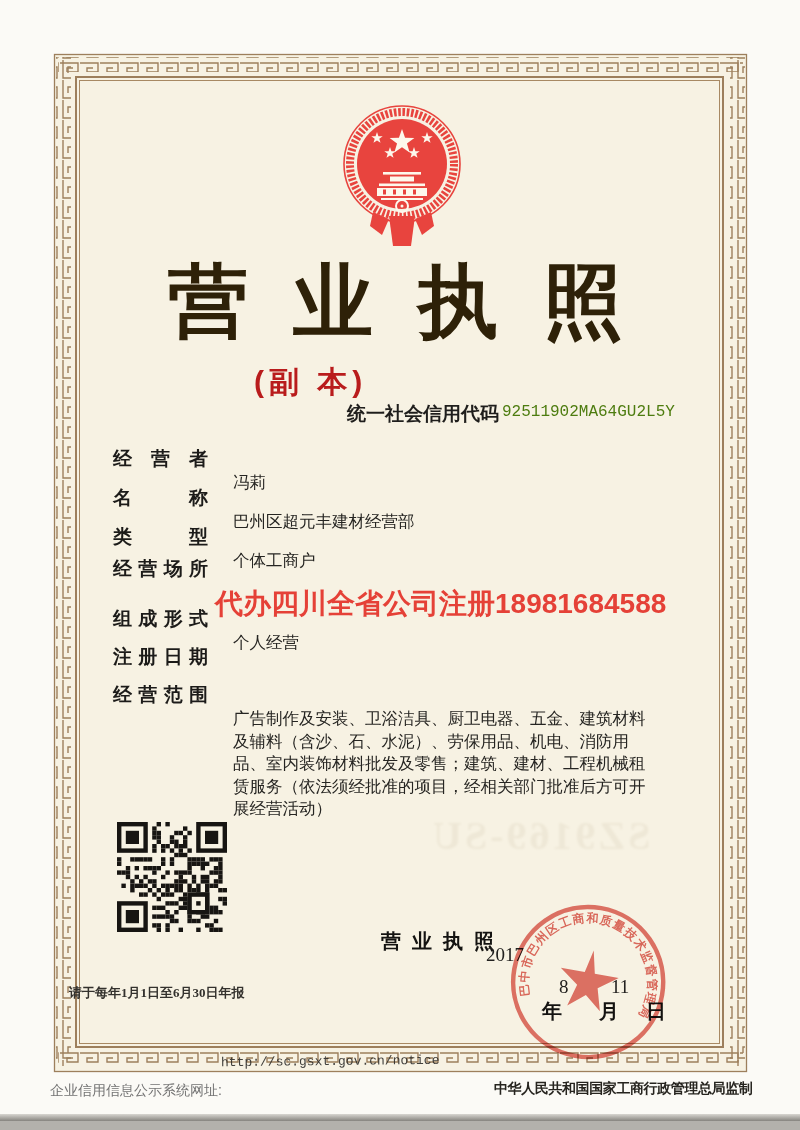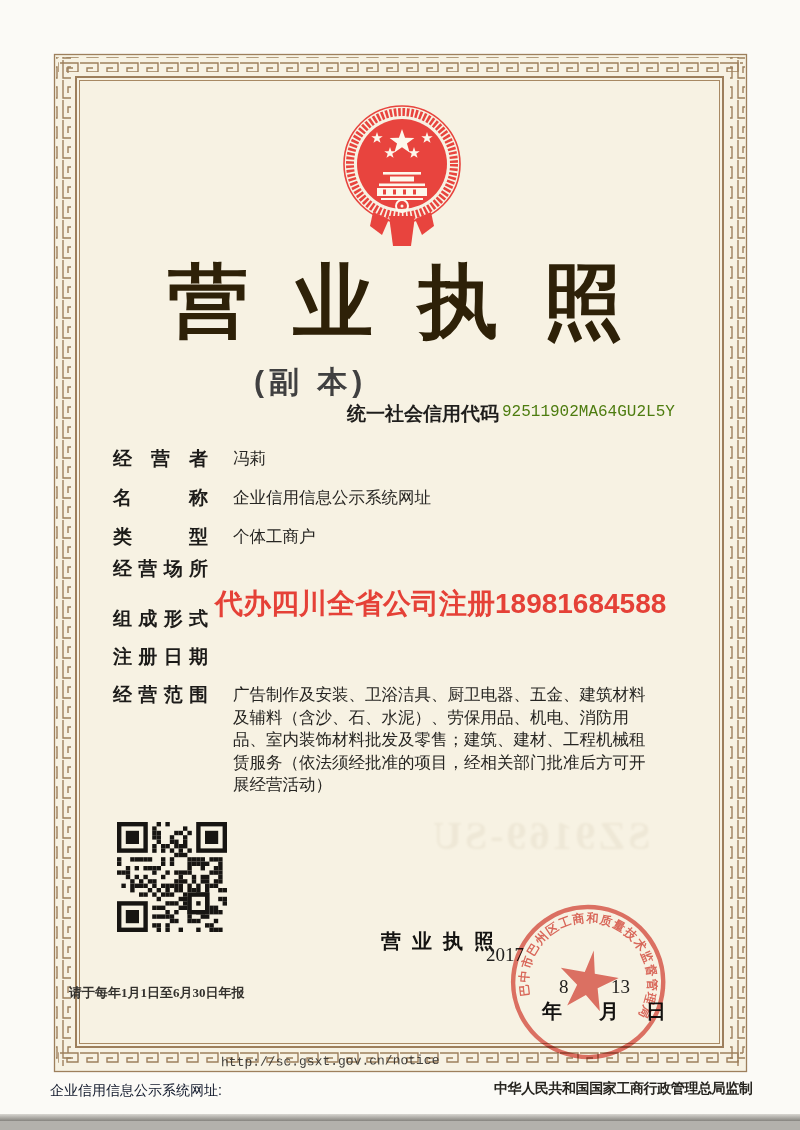--- a/index.html
+++ b/index.html
@@ -14,39 +14,39 @@
   .inner-frame::after{content:"";position:absolute;inset:2px;border:1px solid #a8896а;border:1px solid #a88963;}
   .emblem{position:absolute;left:337px;top:102px;width:130px;height:152px;}
   .title{
     position:absolute;left:168px;top:258px;white-space:nowrap;
     font-family:"Liberation Sans", sans-serif;font-weight:900;
     font-size:80px;letter-spacing:45px;color:#2e2108;line-height:1.1;
   }
   .subtitle{
     position:absolute;left:254px;top:362px;white-space:nowrap;
     font-family:"Liberation Sans", sans-serif;font-weight:700;
-    font-size:30px;letter-spacing:5px;color:#404040;
+    font-size:30px;letter-spacing:5px;color:#b91c1c;
   }
   .code-label{
     position:absolute;left:335px;top:401px;font-size:19px;color:#1f1e1c;
     font-family:"Liberation Serif", serif;font-weight:600;white-space:nowrap;margin-left:12px;
   }
   .code-value{
     position:absolute;left:502px;top:403px;font-size:16px;color:#4d7c0f;
     font-family:"Liberation Mono", monospace;letter-spacing:0px;white-space:nowrap;
   }
   .field-row{position:absolute;left:113px;display:flex;align-items:flex-start;}
   .field-label{
     width:95px;display:flex;justify-content:space-between;flex-shrink:0;
     font-family:"Liberation Sans", sans-serif;font-weight:700;
     font-size:19px;color:#1c1b19;line-height:22px;
   }
   .field-value{
     margin-left:25px;width:426px;font-size:16.5px;line-height:22.5px;
-    color:#262522;font-family:"Liberation Serif", serif;
+    color:#262522;font-family:"Liberation Serif", serif;margin-top:24px;
   }
   .watermark{
     position:absolute;left:215px;top:585px;white-space:nowrap;z-index:40;
     font-family:"Liberation Sans", sans-serif;font-weight:600;
     font-size:28px;color:#e4342b;opacity:.93;letter-spacing:0px;
   }
   .qr{position:absolute;left:117px;top:822px;width:110px;height:110px;}
   .annual-note{
     position:absolute;left:69px;top:984px;font-size:13px;color:#33312d;
     font-family:"Liberation Serif", serif;font-weight:600;white-space:nowrap;
@@ -60,21 +60,21 @@
   .date-unit{position:absolute;font-size:20px;font-weight:700;color:#141311;font-family:"Liberation Sans", sans-serif;z-index:20;}
   .stamp{
     position:absolute;left:500px;top:903px;width:176px;height:160px;
     transform:rotate(10deg);mix-blend-mode:multiply;z-index:30;opacity:.88;
   }
   .url-text{
     position:absolute;left:221px;top:1054px;font-size:13px;color:#2e2d2b;
     font-family:"Liberation Mono", monospace;transform:rotate(-0.6deg);opacity:.9;z-index:15;white-space:nowrap;
   }
   .footer-left{
-    position:absolute;left:50px;top:1082px;font-size:14px;color:#0f172a;
+    position:absolute;left:50px;top:1082px;font-size:14px;color:#737373;
     font-family:"Liberation Sans", sans-serif;white-space:nowrap;
   }
   .footer-right{
     position:absolute;left:494px;top:1080px;font-size:14px;font-weight:600;color:#26241f;
     font-family:"Liberation Serif", serif;letter-spacing:-0.4px;white-space:nowrap;
   }
   .bleed-text{
     position:absolute;left:430px;top:812px;font-size:40px;font-weight:700;
     font-family:"Liberation Serif", serif;color:#8a7348;opacity:.08;
     transform:scaleX(-1);filter:blur(1.2px);letter-spacing:3px;white-space:nowrap;
@@ -154,21 +154,21 @@
           <span>营</span>
           <span>者</span>
         </div>
         <div class="field-value">冯莉</div>
       </div>
       <div class="field-row" style="top: 487px;">
         <div class="field-label">
           <span>名</span>
           <span>称</span>
         </div>
-        <div class="field-value">企业信用信息公示系统网址</div>
+        <div class="field-value">巴州区超元丰建材经营部</div>
       </div>
       <div class="field-row" style="top: 526px;">
         <div class="field-label">
           <span>类</span>
           <span>型</span>
         </div>
         <div class="field-value">个体工商户</div>
       </div>
       <div class="field-row" style="top: 558px;">
         <div class="field-label">
@@ -178,20 +178,21 @@
           <span>所</span>
         </div>
       </div>
       <div class="field-row" style="top: 608px;">
         <div class="field-label">
           <span>组</span>
           <span>成</span>
           <span>形</span>
           <span>式</span>
         </div>
+        <div class="field-value">个人经营</div>
       </div>
       <div class="field-row" style="top: 646px;">
         <div class="field-label">
           <span>注</span>
           <span>册</span>
           <span>日</span>
           <span>期</span>
         </div>
       </div>
       <div class="field-row" style="top: 684px;">
@@ -419,21 +420,21 @@
       <rect x="70.4" y="70.4" width="22" height="22" fill="#171512"></rect>
       <rect x="74.80000000000001" y="74.80000000000001" width="13.200000000000001" height="13.200000000000001" fill="#f7f2e3"></rect>
       <rect x="79.2" y="79.2" width="4.4" height="4.4" fill="#171512"></rect>
     </svg>
 
   <div class="annual-note">请于每年1月1日至6月30日年报</div>
   <div class="registry-label">营业执照</div>
 
   <span class="date-num" style="left:486px;top:944px">2017</span>
   <span class="date-num" style="left:559px;top:976px">8</span>
-  <span class="date-num" style="left:611px;top:976px">13</span>
+  <span class="date-num" style="left:611px;top:976px">11</span>
   <span class="date-unit" style="left:542px;top:998px">年</span>
   <span class="date-unit" style="left:599px;top:998px">月</span>
   <span class="date-unit" style="left:646px;top:998px">日</span>
 
   <div class="stamp">
     <svg viewBox="0 0 176 160" width="176" height="160">
       <defs>
         <path id="sealArc" d="M33.6,104.4 A60,60 0 1 1 142.4,104.4" fill="none"></path>
       </defs>
       <circle cx="88" cy="79" r="75" fill="none" stroke="#d8463c" stroke-width="4.5" opacity="0.85"></circle>

